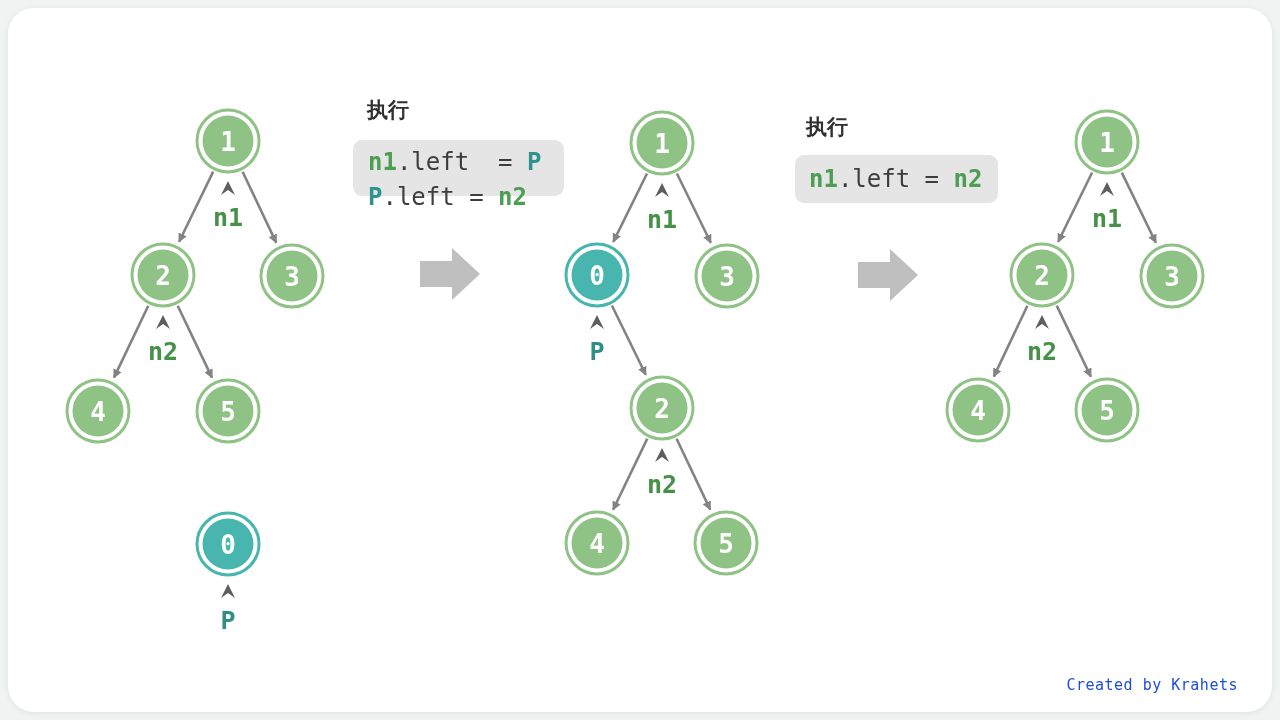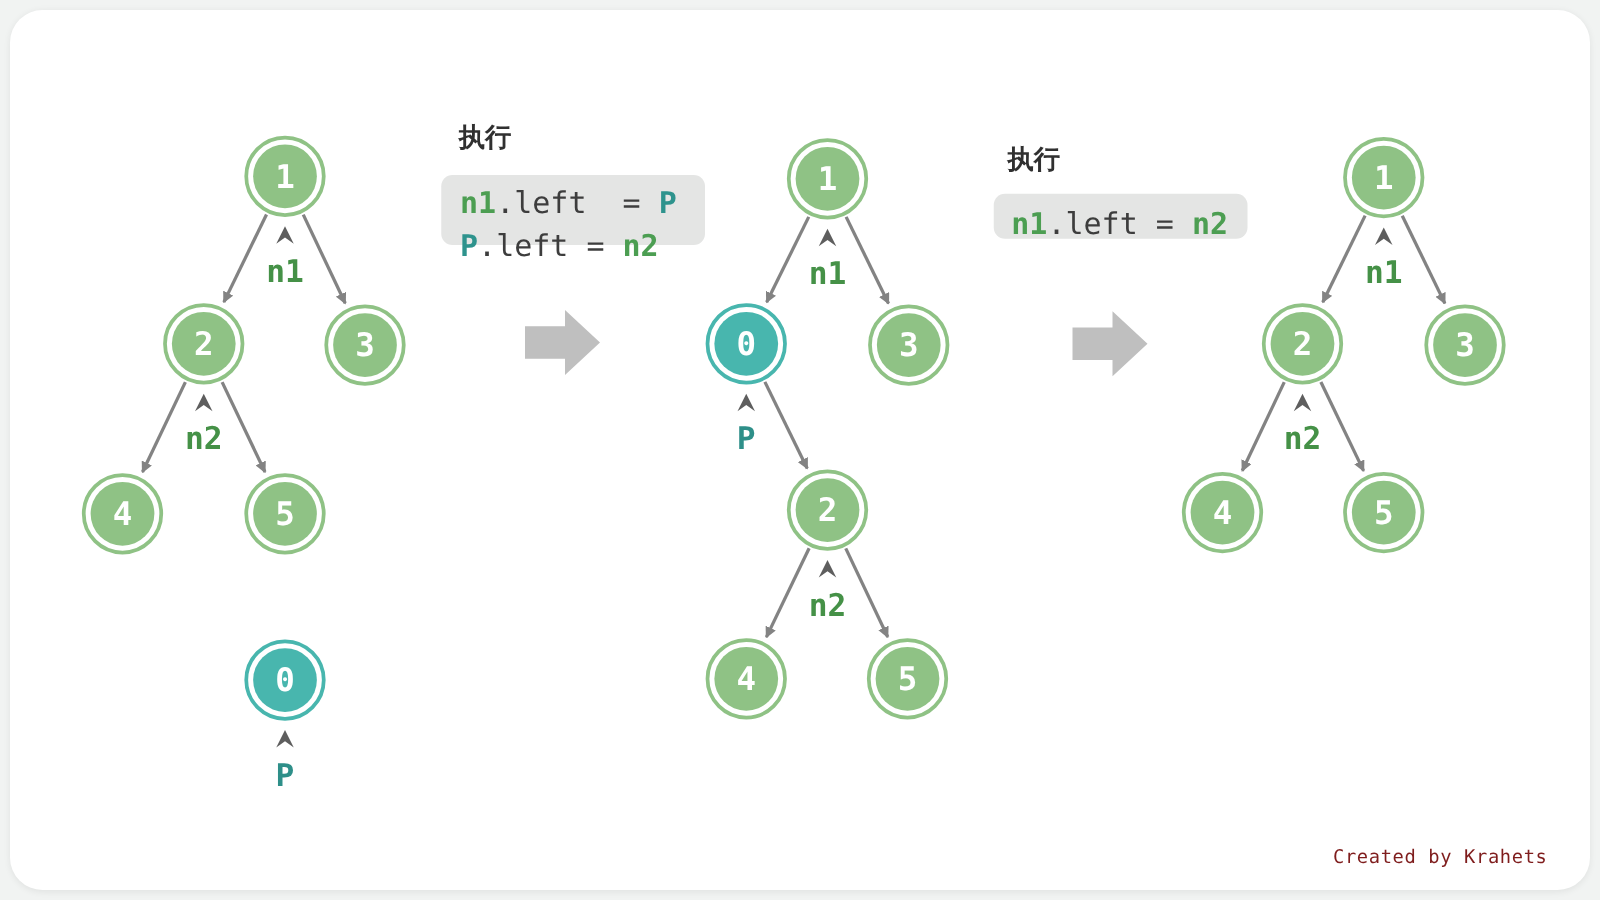--- a/index.html
+++ b/index.html
@@ -36,31 +36,31 @@
     position: absolute;
     background: #e4e5e4;
     border-radius: 9px;
     font-family: "DejaVu Sans Mono", "Liberation Mono", monospace;
     font-size: 24px;
     color: #3d3d3d;
     white-space: pre;
   }
   .code-block-1 { left: 353px; top: 140px; width: 211px; height: 56px; padding: 5px 15px; }
   .code-block-1 .code-line { line-height: 35px; }
-  .code-block-2 { left: 795px; top: 155px; width: 203px; height: 36px; padding: 4px 14px; }
+  .code-block-2 { left: 795px; top: 155px; width: 203px; height: 48px; padding: 4px 14px; }
   .code-block-2 .code-line { line-height: 40px; }
   .tok-green { color: #4c9e52; font-weight: bold; }
   .tok-teal  { color: #2e938d; font-weight: bold; }
   .tok-plain { color: #3d3d3d; }
   .watermark {
     position: absolute;
     right: 42px; top: 676px;
     font-family: "DejaVu Sans Mono", "Liberation Mono", monospace;
     font-size: 15px;
-    color: #7f1d1d;
+    color: #1d4ed8;
     letter-spacing: 0.5px;
   }
 </style>
 </head>
 <body>
 
 <div class="card"></div>
 
 <svg class="diagram-svg" viewBox="0 0 1280 720">
   <defs>

